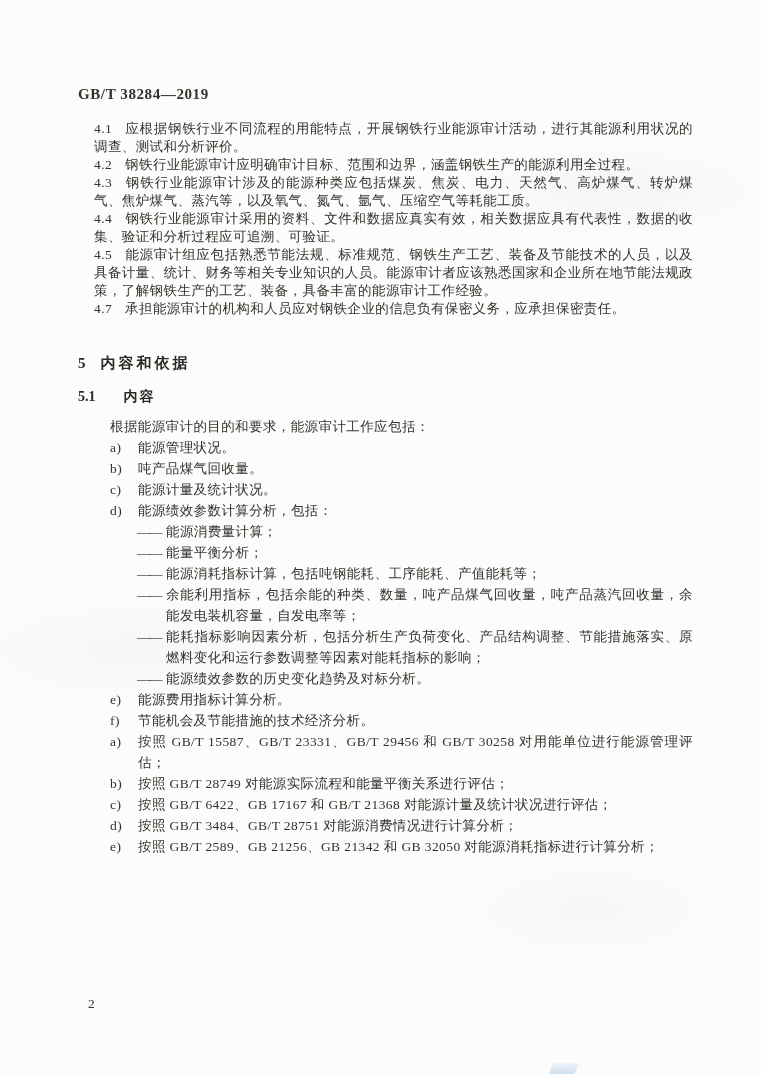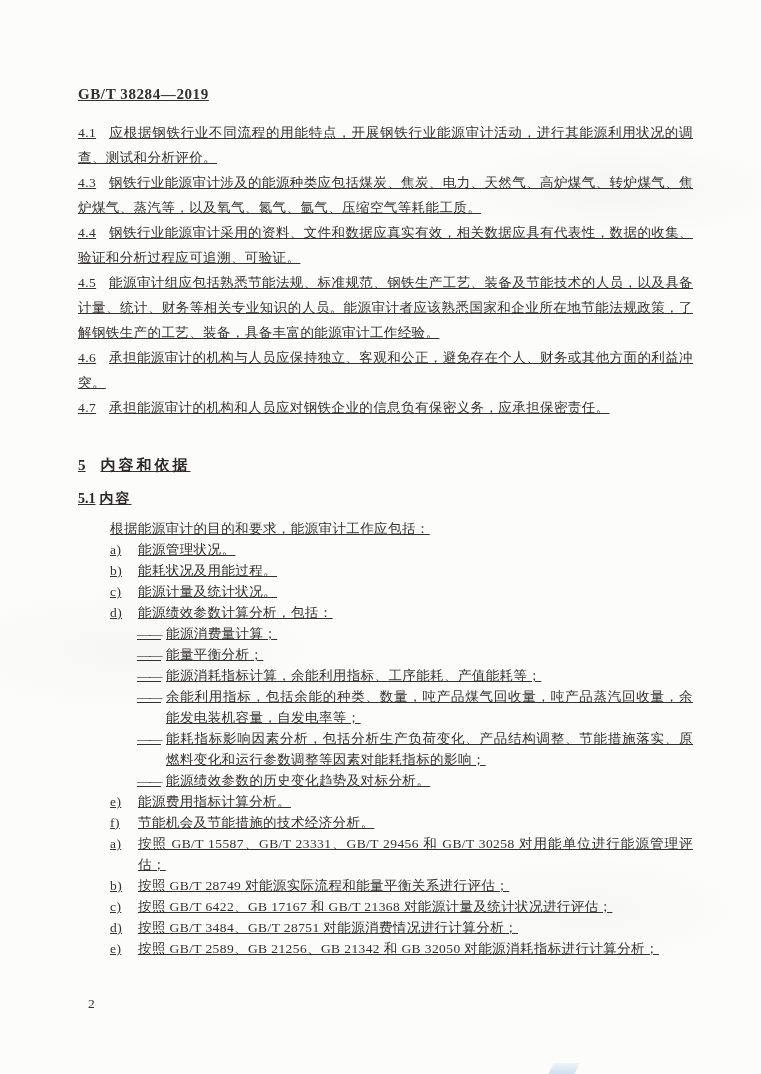--- a/index.html
+++ b/index.html
@@ -11,50 +11,49 @@
   }
   .page {
     position: relative;
     width: 761px; height: 1074px;
     color: #35312e;
     background:
       radial-gradient(240px 70px at 620px 190px, rgba(110,110,115,0.05), transparent 70%),
       radial-gradient(280px 90px at 130px 650px, rgba(110,110,115,0.04), transparent 70%),
       radial-gradient(220px 80px at 590px 910px, rgba(110,110,115,0.04), transparent 70%),
       #fcfcfb;
-    text-decoration: underline;
   }
   .content { padding: 86px 68px 0 78px; }
 
   .running-header {
     font-size: 15px; font-weight: bold; color: #33302d;
     letter-spacing: 0.6px;
   }
 
   .sec-heading {
     margin-top: 38px;
     font-size: 15px; font-weight: bold; color: #2c2926;
   }
   .sec-heading .sec-num { margin-right: 15px; }
   .sec-heading .sec-title { letter-spacing: 3px; }
 
   .clauses {
     margin-top: 17px;
-    font-size: 13.5px; line-height: 25px; letter-spacing: 0.4px;
+    font-size: 13.5px; line-height: 18px; letter-spacing: 0.4px; margin-left: 16px;
   }
   .clause { margin: 0; text-align: justify; }
   .clause .cnum { margin-right: 13px; }
 
   .sec5 { margin-top: 36px; }
 
   .subsec-heading {
     margin-top: 15px;
     font-size: 14px; font-weight: bold; color: #2c2926;
   }
-  .subsec-heading .sub-num { margin-right: 4px; }
+  .subsec-heading .sub-num { margin-right: 28px; }
   .subsec-heading .sub-title { letter-spacing: 2px; text-align: right; }
 
   .intro {
     margin: 10px 0 0 32px;
     font-size: 13.5px; line-height: 21px; letter-spacing: 0.4px;
   }
 
   .items { margin-left: 32px; font-size: 13.5px; line-height: 21px; letter-spacing: 0.4px; }
   .item { display: flex; margin: 0; }
   .item .ilabel { flex: none; width: 28px; }
@@ -81,66 +80,66 @@
 <body>
 
 <div class="page">
   <div class="content">
 
     <div class="running-header">GB/T 38284—2019</div>
 
 
     <div class="clauses">
       <p class="clause"><span class="cnum">4.1</span><span>应根据钢铁行业不同流程的用能特点，开展钢铁行业能源审计活动，进行其能源利用状况的调查、测试和分析评价。</span></p>
+      <p class="clause"><span class="cnum">4.2</span><span>钢铁行业能源审计应明确审计目标、范围和边界，涵盖钢铁生产的能源利用全过程。</span></p>
       <p class="clause"><span class="cnum">4.3</span><span>钢铁行业能源审计涉及的能源种类应包括煤炭、焦炭、电力、天然气、高炉煤气、转炉煤气、焦炉煤气、蒸汽等，以及氧气、氮气、氩气、压缩空气等耗能工质。</span></p>
       <p class="clause"><span class="cnum">4.4</span><span>钢铁行业能源审计采用的资料、文件和数据应真实有效，相关数据应具有代表性，数据的收集、验证和分析过程应可追溯、可验证。</span></p>
       <p class="clause"><span class="cnum">4.5</span><span>能源审计组应包括熟悉节能法规、标准规范、钢铁生产工艺、装备及节能技术的人员，以及具备计量、统计、财务等相关专业知识的人员。能源审计者应该熟悉国家和企业所在地节能法规政策，了解钢铁生产的工艺、装备，具备丰富的能源审计工作经验。</span></p>
-      <p class="clause"><span class="cnum">4.6</span><span>承担能源审计的机构与人员应保持独立、客观和公正，避免存在个人、财务或其他方面的利益冲突。</span></p>
       <p class="clause"><span class="cnum">4.7</span><span>承担能源审计的机构和人员应对钢铁企业的信息负有保密义务，应承担保密责任。</span></p>
     </div>
 
     <div class="sec-heading sec5">
       <span class="sec-num">5</span><span class="sec-title">内容和依据</span>
     </div>
 
     <div class="subsec-heading">
       <span class="sub-num">5.1</span><span class="sub-title">内容</span>
     </div>
 
     <p class="intro">根据能源审计的目的和要求，能源审计工作应包括：</p>
 
     <div class="items">
       <p class="item">
           <span class="ilabel">a)</span>
           <span class="itext">能源管理状况。</span>
         </p>
       <p class="item">
           <span class="ilabel">b)</span>
-          <span class="itext">能耗状况及用能过程。</span>
+          <span class="itext">吨产品煤气回收量。</span>
         </p>
       <p class="item">
           <span class="ilabel">c)</span>
           <span class="itext">能源计量及统计状况。</span>
         </p>
       <p class="item">
           <span class="ilabel">d)</span>
           <span class="itext">能源绩效参数计算分析，包括：</span>
         </p>
 
       <p class="subitem">
           <span class="dash">——</span>
           <span class="itext">能源消费量计算；</span>
         </p>
       <p class="subitem">
           <span class="dash">——</span>
           <span class="itext">能量平衡分析；</span>
         </p>
       <p class="subitem">
           <span class="dash">——</span>
-          <span class="itext">能源消耗指标计算，余能利用指标、工序能耗、产值能耗等；</span>
+          <span class="itext">能源消耗指标计算，包括吨钢能耗、工序能耗、产值能耗等；</span>
         </p>
       <p class="subitem">
           <span class="dash">——</span>
           <span class="itext">余能利用指标，包括余能的种类、数量，吨产品煤气回收量，吨产品蒸汽回收量，余能发电装机容量，自发电率等；</span>
         </p>
       <p class="subitem">
           <span class="dash">——</span>
           <span class="itext">能耗指标影响因素分析，包括分析生产负荷变化、产品结构调整、节能措施落实、原燃料变化和运行参数调整等因素对能耗指标的影响；</span>
         </p>
       <p class="subitem">

